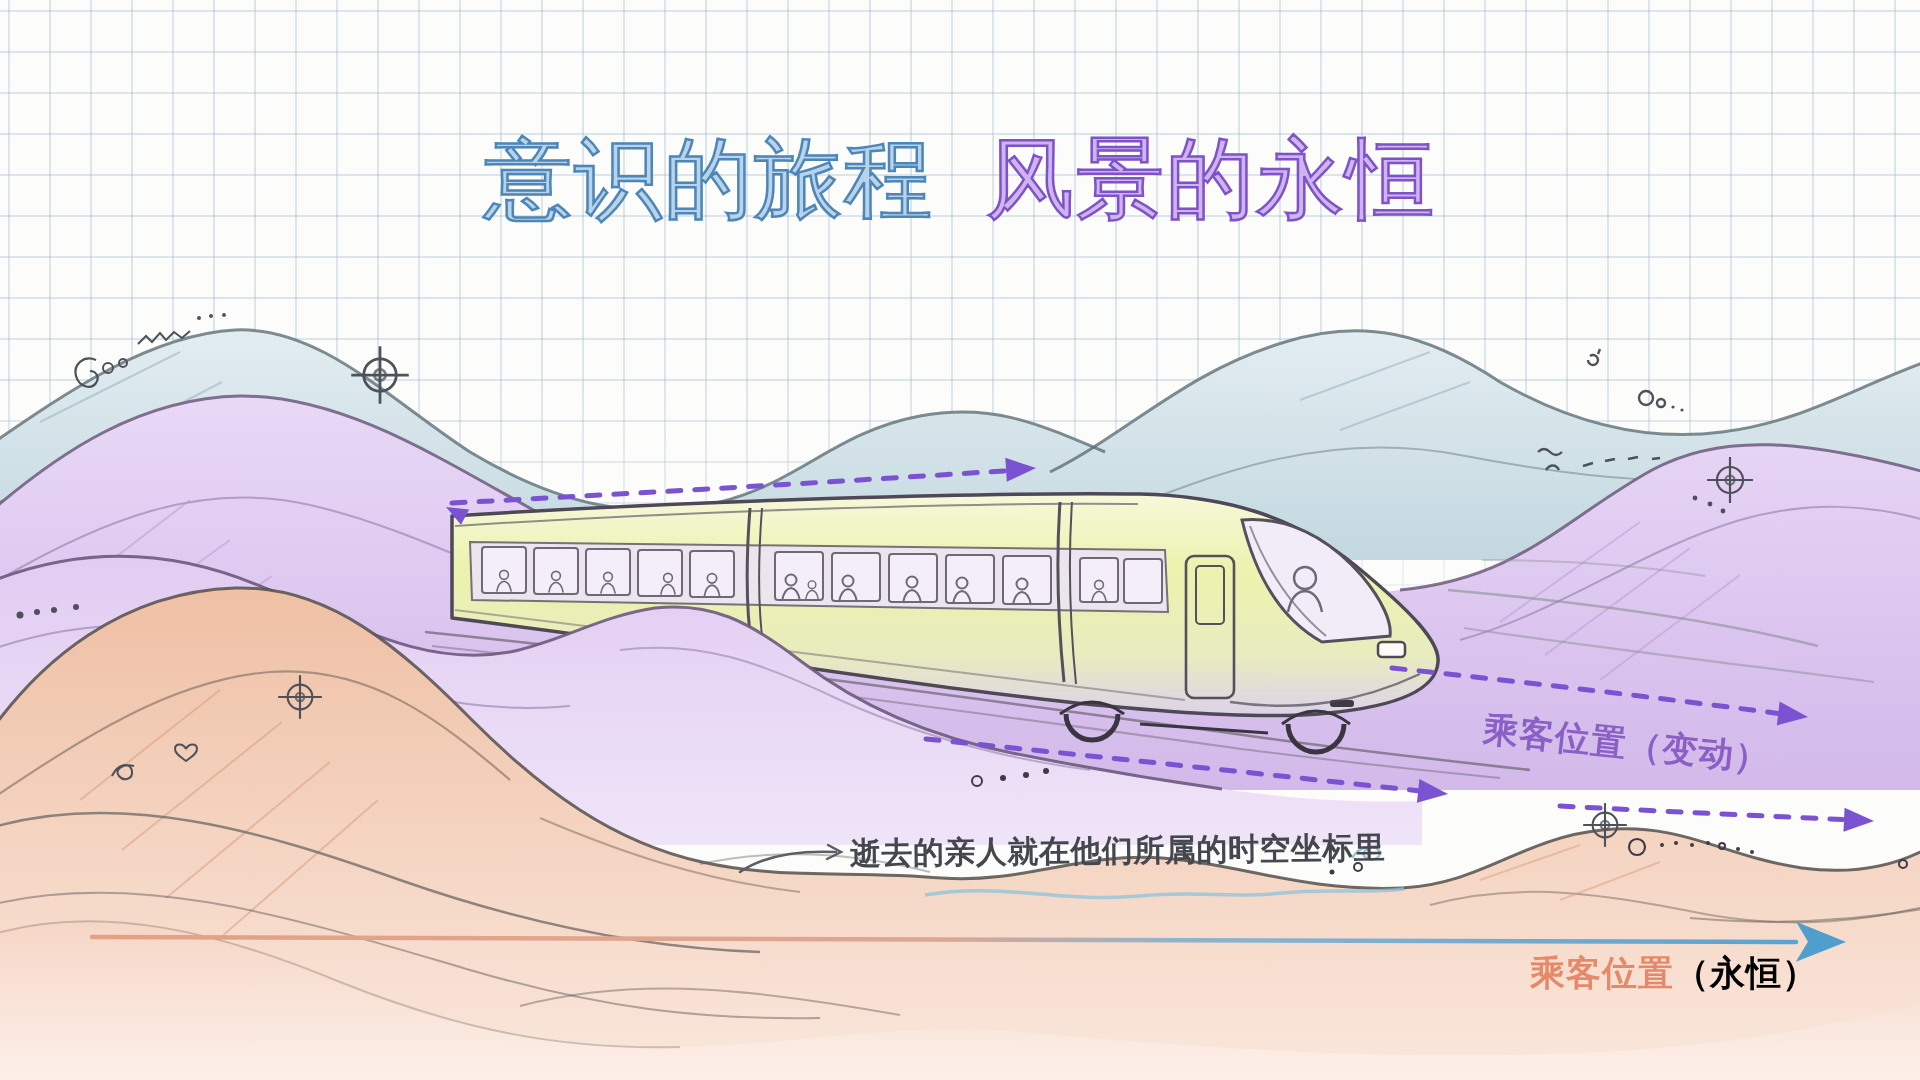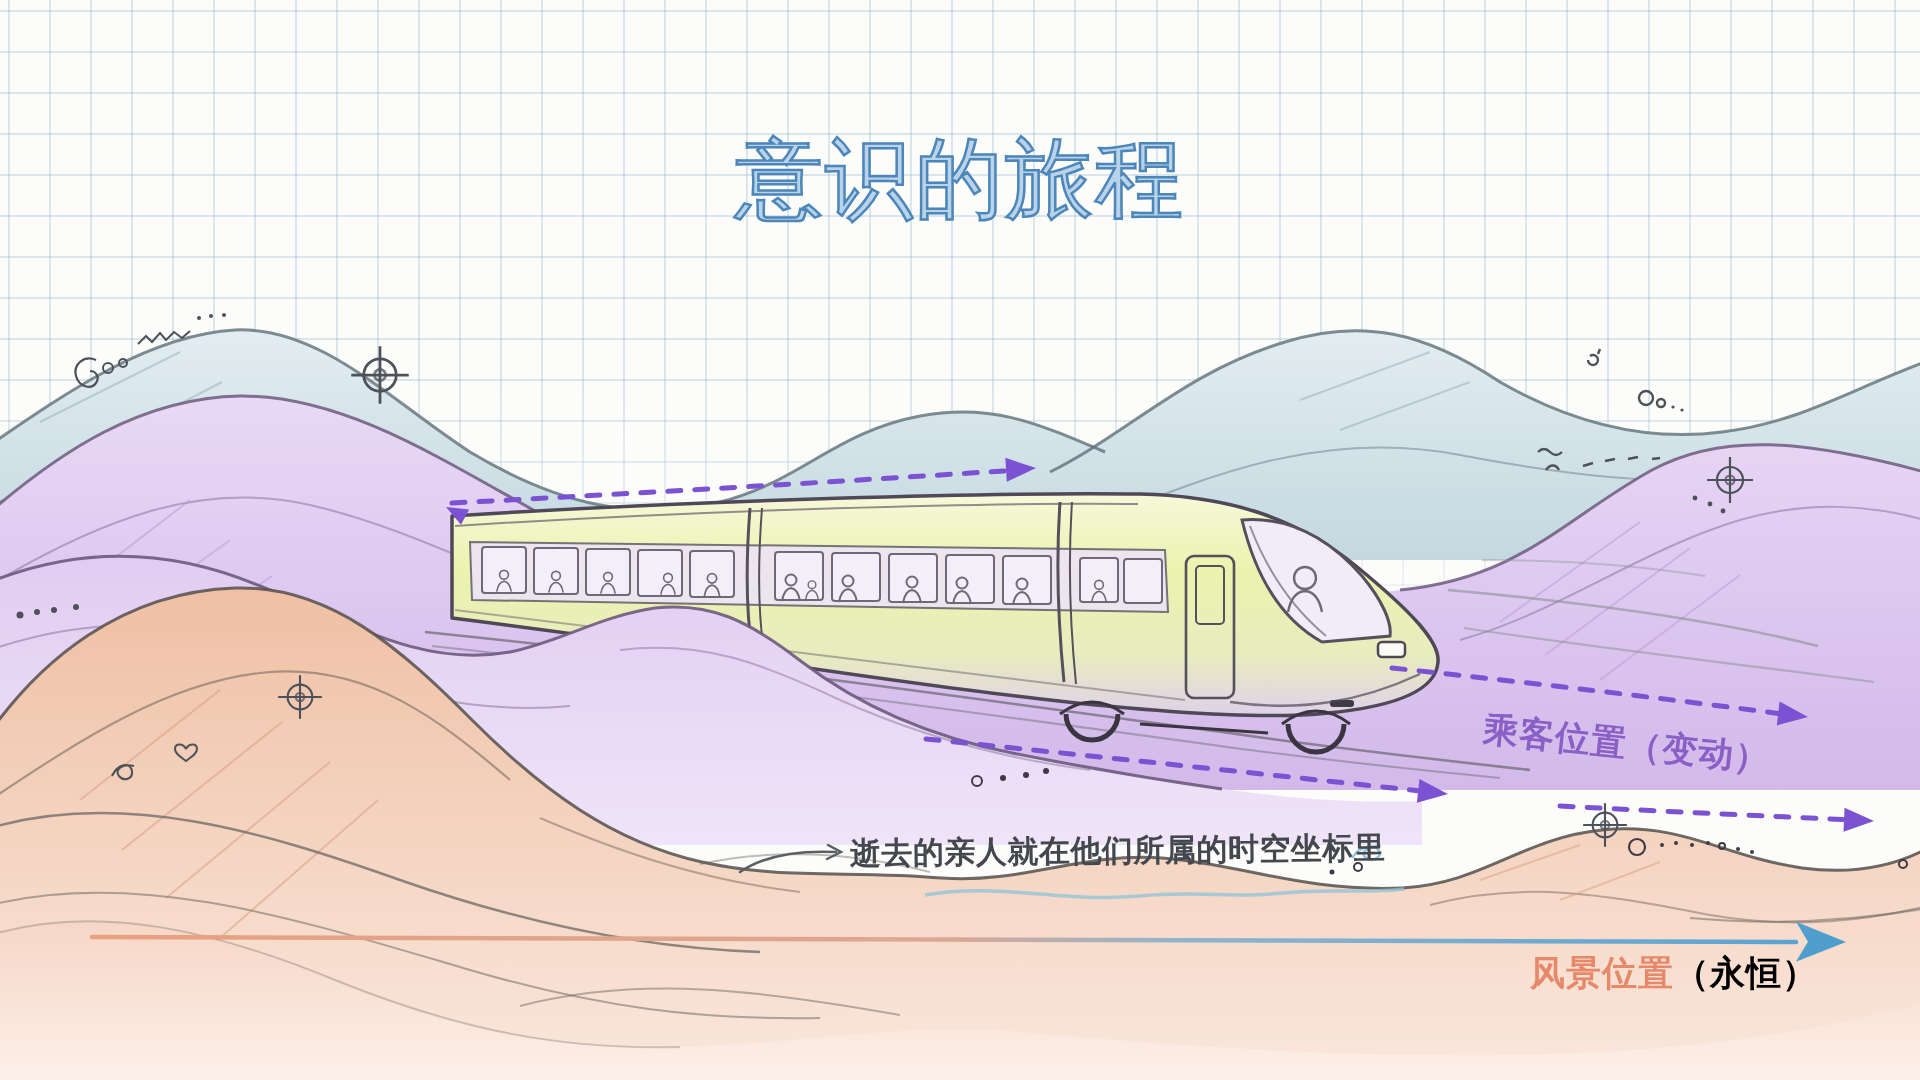--- a/index.html
+++ b/index.html
@@ -321,22 +321,23 @@
         <circle cx="1722" cy="846" r="3" fill="none" stroke="#3f3a45" stroke-width="2"></circle>
         <circle cx="1738" cy="849" r="2" fill="#3f3a45"></circle>
           <circle cx="1752" cy="852" r="2" fill="#3f3a45"></circle>
         <circle cx="1903" cy="864" r="4" fill="none" stroke="#3f3a45" stroke-width="2"></circle>
       </g>
     </g>
   </svg>
 
   <div class="titlebar">
     <span class="t-blue">意识的旅程</span>
+    <span class="t-purple">风景的永恒</span>
   </div>
 
   <div class="lbl lbl-passenger">乘客位置（变动）</div>
 
   <div class="lbl lbl-memory">逝去的亲人就在他们所属的时空坐标里</div>
 
   <div class="lbl lbl-scenery">
-    <span class="orange">风景位置</span><span class="blue">（永恒）</span>
+    <span class="orange">乘客位置</span><span class="blue">（永恒）</span>
   </div>
 </div>
 
 </body></html>

